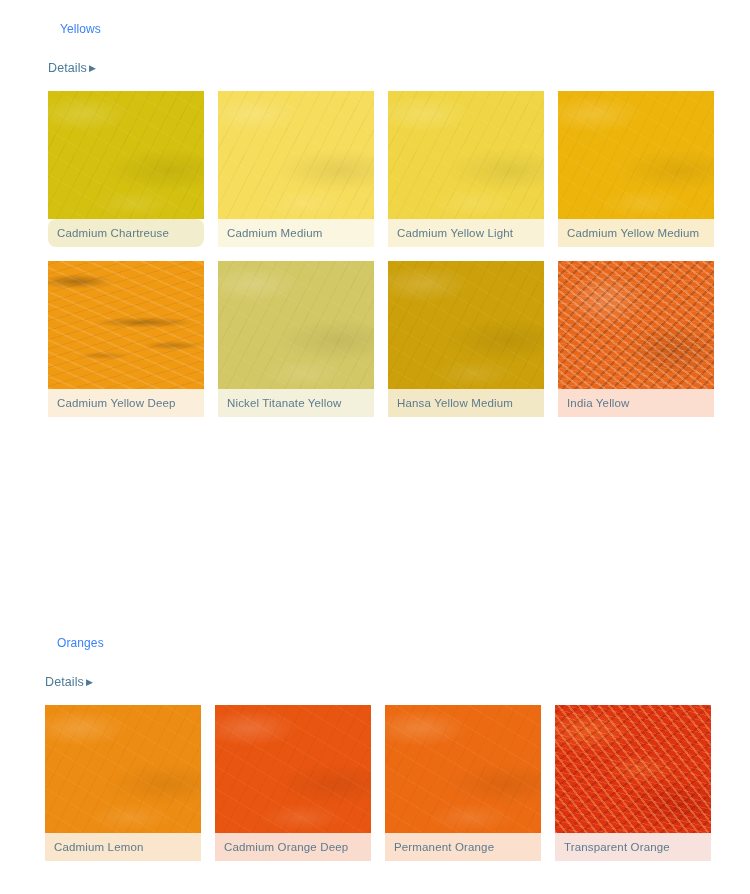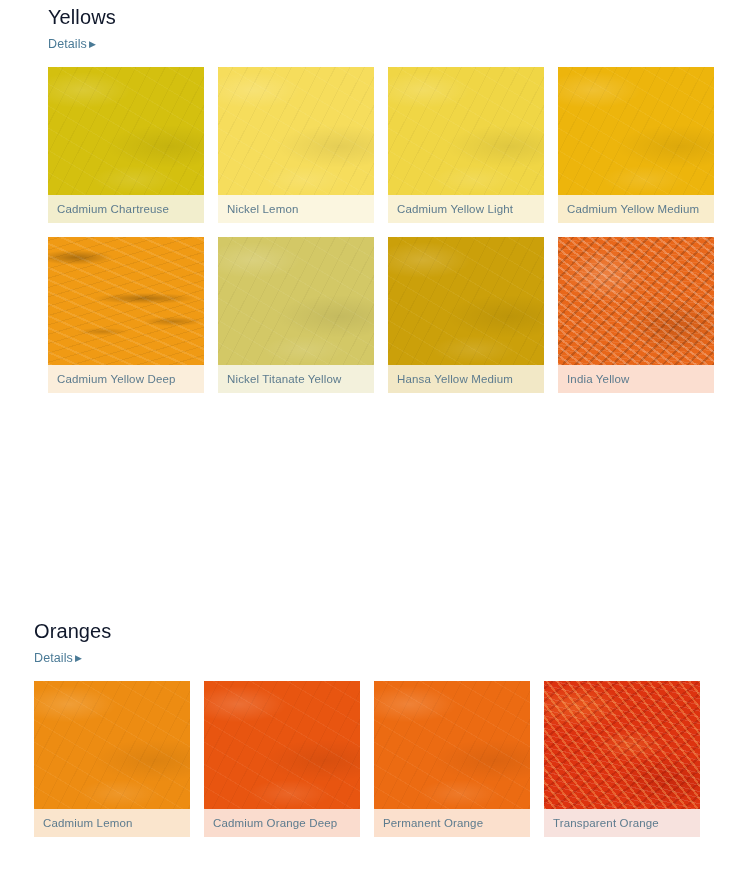--- a/index.html
+++ b/index.html
@@ -22,25 +22,25 @@
     height: 894px;
     position: relative;
     background: #ffffff;
   }
 
   .section {
     padding-left: 48px;
   }
 
   .section-title {
-    font-size: 20px;
+    font-size: 12px;
     font-weight: 400;
-    color: #0f172a;
+    color: #3b82f6;
     letter-spacing: .1px;
-    margin: 0;
+    margin: 12px;
     padding: 0;
     line-height: 22px;
   }
 
   .details-link {
     display: inline-block;
     font-size: 12.5px;
     color: #4a7a96;
     text-decoration: none;
     line-height: 16px;
@@ -129,43 +129,43 @@
     display: flex;
     align-items: center;
     padding-left: 9px;
     font-size: 11.5px;
     color: #5c7b8e;
     letter-spacing: .15px;
     white-space: nowrap;
     overflow: hidden;
   }
 
-  #oranges-section { position: absolute; left: 0; top: 620px; width: 696px; padding-left: 34px; }
+  #oranges-section { position: absolute; left: 11px; top: 620px; width: 696px; padding-left: 34px; }
   #yellows-section { position: absolute; left: 0; top: 6px; width: 750px; }
 </style>
 </head>
 <body>
 
 <div id="page">
 
   <div class="section" id="yellows-section">
     <h2 class="section-title">Yellows</h2>
     <a class="details-link" href="#"><span>Details</span><span class="caret">▶</span></a>
     <div class="swatch-grid" id="yellows-grid">
         <div class="swatch">
           <div class="swatch-image" style="background: rgb(212, 192, 15);">
             <div class="tex soft"></div>
           </div>
-          <div class="swatch-label" style="background: rgb(242, 238, 205);">Cadmium Chartreuse</div>
+          <div class="swatch-label" style="background: rgb(242, 238, 205); border-radius: 8px;">Cadmium Chartreuse</div>
         </div>
         <div class="swatch">
           <div class="swatch-image" style="background: rgb(246, 221, 92);">
             <div class="tex soft"></div>
           </div>
-          <div class="swatch-label" style="background: rgb(251, 246, 224);">Nickel Lemon</div>
+          <div class="swatch-label" style="background: rgb(251, 246, 224);">Cadmium Medium</div>
         </div>
         <div class="swatch">
           <div class="swatch-image" style="background: rgb(240, 214, 69);">
             <div class="tex soft"></div>
           </div>
           <div class="swatch-label" style="background: rgb(249, 242, 214);">Cadmium Yellow Light</div>
         </div>
         <div class="swatch">
           <div class="swatch-image" style="background: rgb(237, 181, 12);">
             <div class="tex soft"></div>

